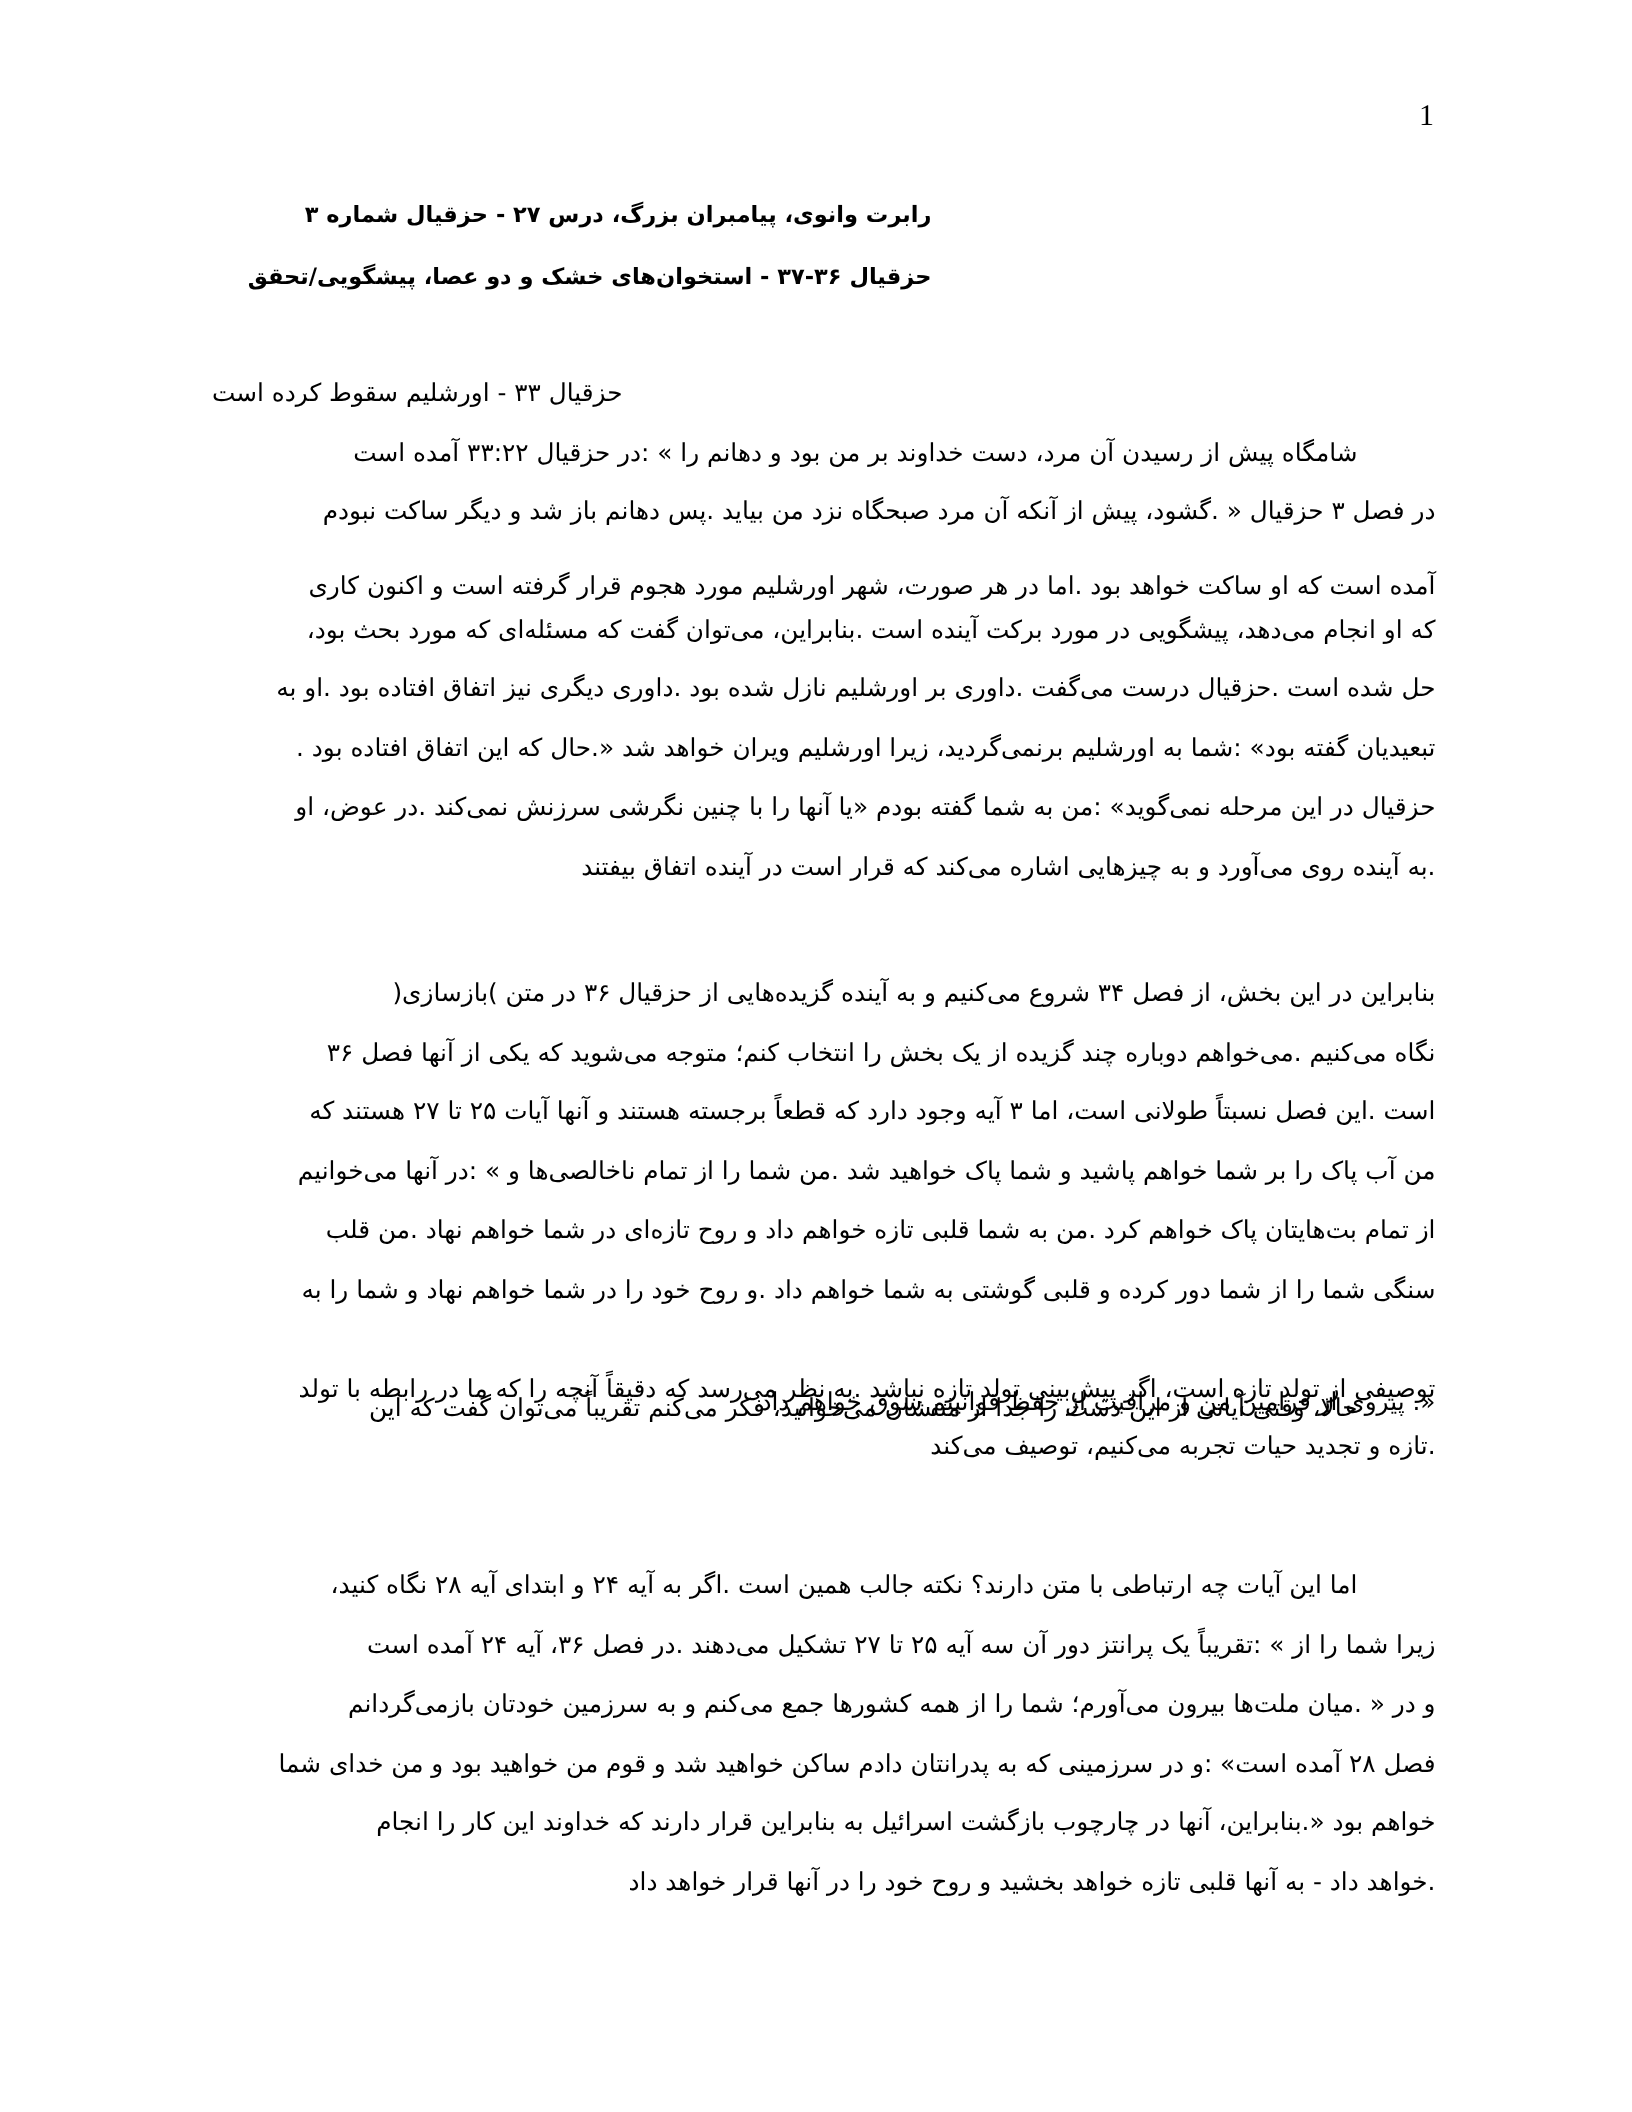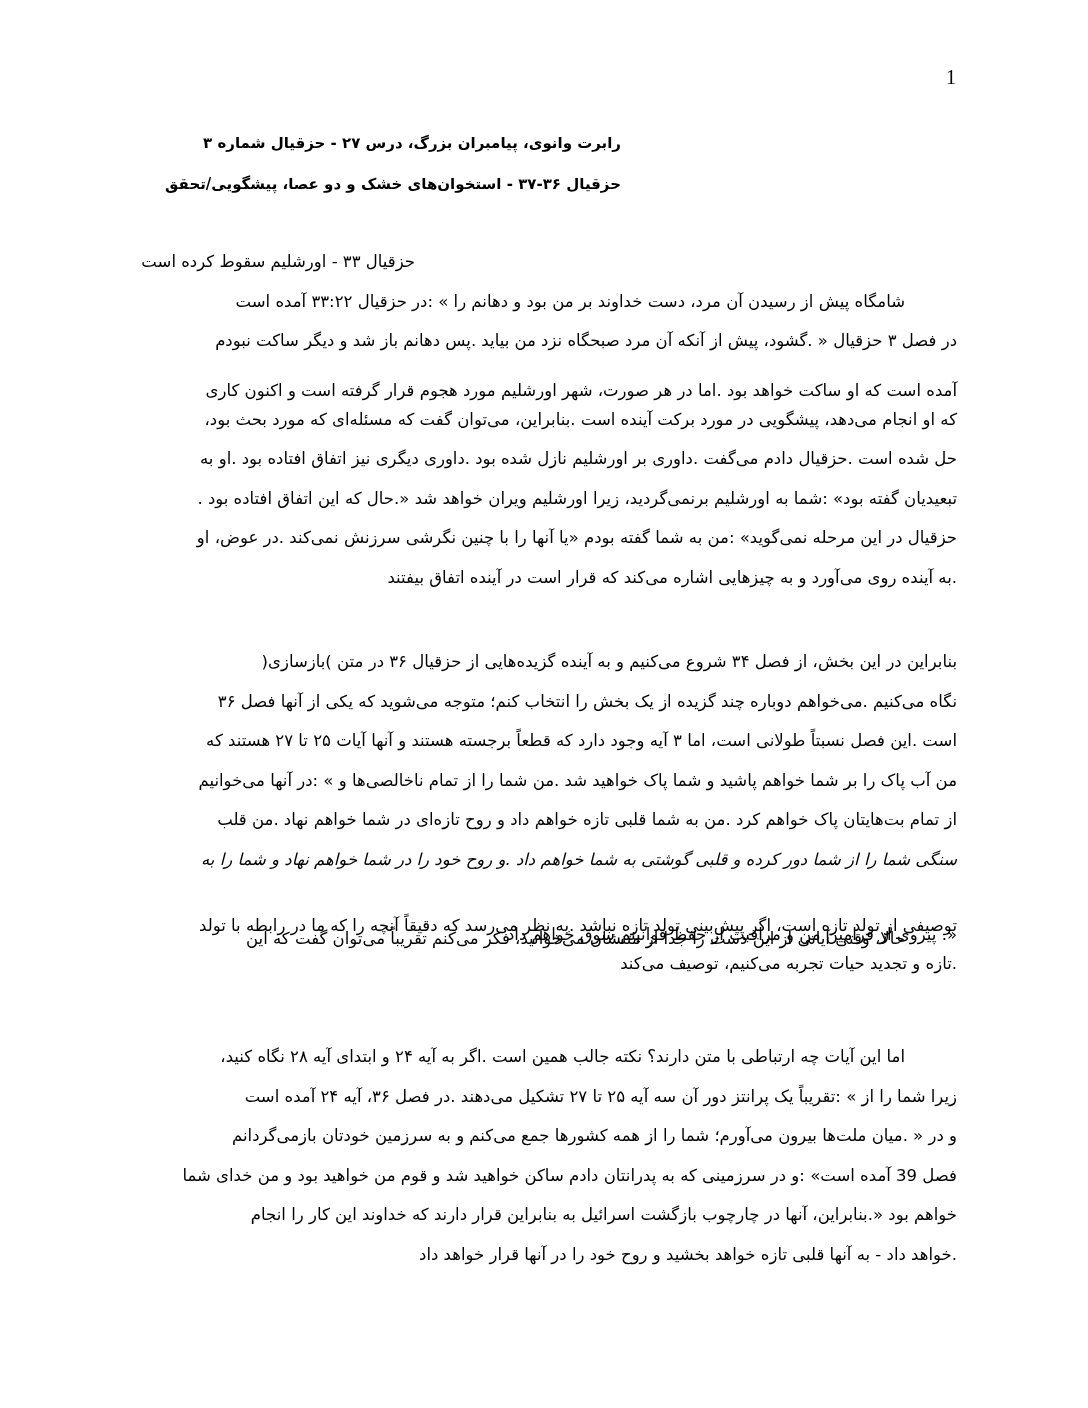--- a/index.html
+++ b/index.html
@@ -19,43 +19,43 @@
   <div class="line title" style="top:131px; right:467px;">رابرت وانوی، پیامبران بزرگ، درس ۲۷ - حزقیال شماره ۳</div>
   <div class="line title" style="top:172px; right:467px;">حزقیال ۳۶-۳۷ - استخوان‌های خشک و دو عصا، پیشگویی/تحقق</div>
 
   <div class="line" style="top:250px; right:673px;">حزقیال ۳۳ - اورشلیم سقوط کرده است</div>
 
   <div>
     <div class="line" style="top:290px; right:183px;">شامگاه پیش از رسیدن آن مرد، دست خداوند بر من بود و دهانم را  » :در حزقیال ۳۳:۲۲ آمده است</div>
     <div class="line" style="top:329px; right:131px;">در فصل ۳ حزقیال  « .گشود، پیش از آنکه آن مرد صبحگاه نزد من بیاید .پس دهانم باز شد و دیگر ساکت نبودم</div>
     <div class="line" style="top:379px; right:131px;">آمده است که او ساکت خواهد بود .اما در هر صورت، شهر اورشلیم مورد هجوم قرار گرفته است و اکنون کاری</div>
     <div class="line" style="top:408px; right:131px;">که او انجام می‌دهد، پیشگویی در مورد برکت آینده است .بنابراین، می‌توان گفت که مسئله‌ای که مورد بحث بود،</div>
-    <div class="line" style="top:447px; right:131px;">حل شده است .حزقیال دادم می‌گفت .داوری بر اورشلیم نازل شده بود .داوری دیگری نیز اتفاق افتاده بود .او به</div>
+    <div class="line" style="top:447px; right:131px;">حل شده است .حزقیال درست می‌گفت .داوری بر اورشلیم نازل شده بود .داوری دیگری نیز اتفاق افتاده بود .او به</div>
     <div class="line" style="top:487px; right:131px;">تبعیدیان گفته بود» :شما به اورشلیم برنمی‌گردید، زیرا اورشلیم ویران خواهد شد «.حال که این اتفاق افتاده بود .</div>
     <div class="line" style="top:526px; right:131px;">حزقیال در این مرحله نمی‌گوید» :من به شما گفته بودم «یا آنها را با چنین نگرشی سرزنش نمی‌کند .در عوض، او</div>
     <div class="line" style="top:566px; right:131px;">.به آینده روی می‌آورد و به چیزهایی اشاره می‌کند که قرار است در آینده اتفاق بیفتند</div>
   </div>
 
   <div>
     <div class="line" style="top:650px; right:131px;">بنابراین در این بخش، از فصل ۳۴ شروع می‌کنیم و به آینده          گزیده‌هایی از حزقیال ۳۶ در متن )بازسازی(</div>
     <div class="line" style="top:690px; right:131px;">نگاه می‌کنیم .می‌خواهم دوباره چند گزیده از یک بخش را انتخاب کنم؛ متوجه می‌شوید که یکی از آنها فصل ۳۶</div>
     <div class="line" style="top:729px; right:131px;">است .این فصل نسبتاً طولانی است، اما ۳ آیه وجود دارد که قطعاً برجسته هستند و آنها آیات ۲۵ تا ۲۷ هستند که</div>
     <div class="line" style="top:769px; right:131px;">من آب پاک را بر شما خواهم پاشید و شما پاک خواهید شد .من شما را از تمام ناخالصی‌ها و  » :در آنها می‌خوانیم</div>
     <div class="line" style="top:808px; right:131px;">از تمام بت‌هایتان پاک خواهم کرد .من به شما قلبی تازه خواهم داد و روح تازه‌ای در شما خواهم نهاد .من قلب</div>
-    <div class="line" style="top:848px; right:131px;font-style:italic;">سنگی شما را از شما دور کرده و قلبی گوشتی به شما خواهم داد .و روح خود را در شما خواهم نهاد و شما را به</div>
+    <div class="line" style="top:848px; right:131px;">سنگی شما را از شما دور کرده و قلبی گوشتی به شما خواهم داد .و روح خود را در شما خواهم نهاد و شما را به</div>
     <div class="line" style="top:887px; right:131px;margin-top:36px;">«. پیروی از فرامین من و مراقبت از حفظ قوانینم سوق خواهم داد</div>
   </div>
 
   <div>
     <div class="line" style="top:927px; right:183px;">حالا، وقتی آیاتی از این دست را جدا از متنشان می‌خوانید، فکر می‌کنم تقریباً می‌توان گفت که این</div>
     <div class="line" style="top:914px; right:131px;">توصیفی از تولد تازه است، اگر پیش‌بینی تولد تازه نباشد .به نظر می‌رسد که دقیقاً آنچه را که ما در رابطه با تولد</div>
     <div class="line" style="top:952px; right:131px;">.تازه و تجدید حیات تجربه می‌کنیم، توصیف می‌کند</div>
   </div>
 
   <div>
     <div class="line" style="top:1045px; right:183px;">اما این آیات چه ارتباطی با متن دارند؟ نکته جالب همین است .اگر به آیه ۲۴ و ابتدای آیه ۲۸ نگاه کنید،</div>
     <div class="line" style="top:1085px; right:131px;">زیرا شما را از  » :تقریباً یک پرانتز دور آن سه آیه ۲۵ تا ۲۷ تشکیل می‌دهند .در فصل ۳۶، آیه ۲۴ آمده است</div>
     <div class="line" style="top:1124px; right:131px;">و در  « .میان ملت‌ها بیرون می‌آورم؛ شما را از همه کشورها جمع می‌کنم و به سرزمین خودتان بازمی‌گردانم</div>
-    <div class="line" style="top:1164px; right:131px;">فصل 39 آمده است» :و در سرزمینی که به پدرانتان دادم ساکن خواهید شد و قوم من خواهید بود و من خدای شما</div>
+    <div class="line" style="top:1164px; right:131px;">فصل ۲۸ آمده است» :و در سرزمینی که به پدرانتان دادم ساکن خواهید شد و قوم من خواهید بود و من خدای شما</div>
     <div class="line" style="top:1203px; right:131px;">خواهم بود «.بنابراین، آنها در چارچوب بازگشت اسرائیل به بنابراین قرار دارند که خداوند این کار را انجام</div>
     <div class="line" style="top:1243px; right:131px;">.خواهد داد - به آنها قلبی تازه خواهد بخشید و روح خود را در آنها قرار خواهد داد</div>
   </div>
 </div>
 
 </body></html>

